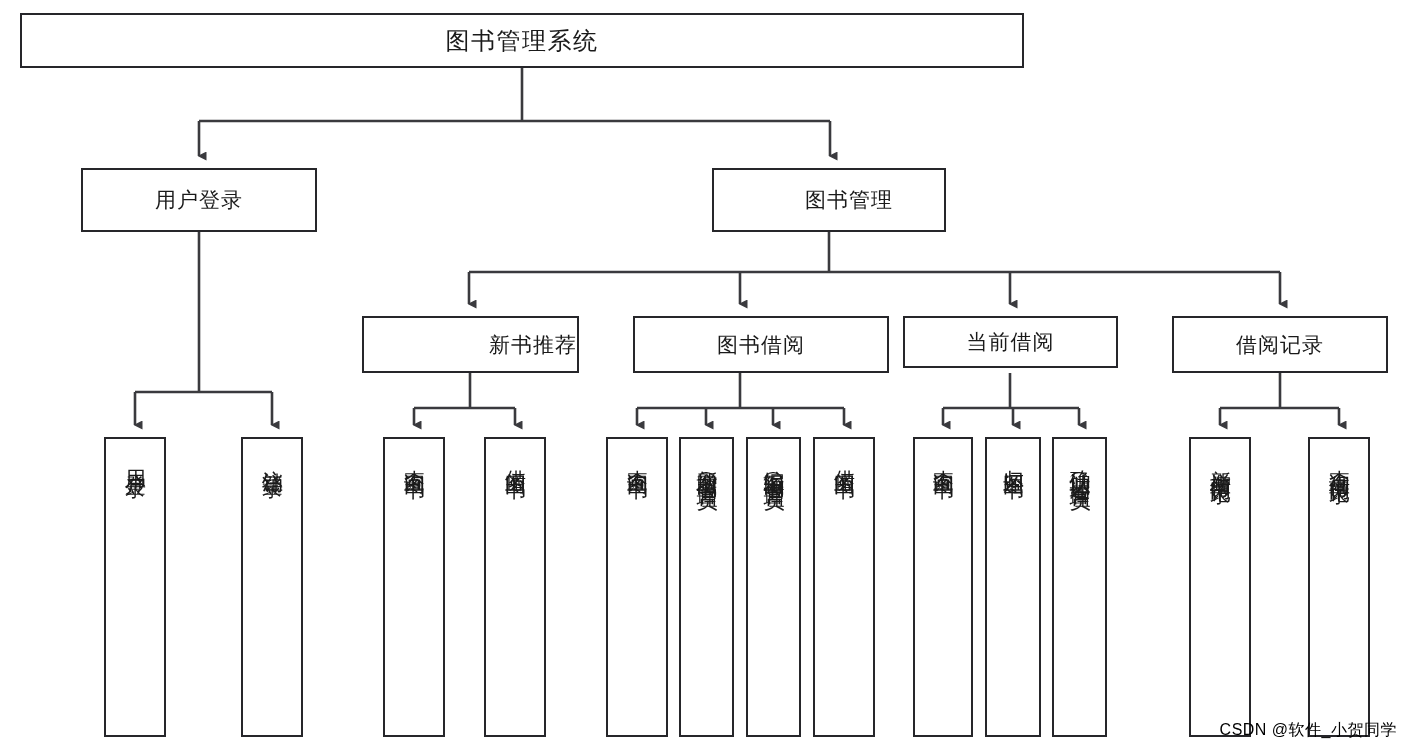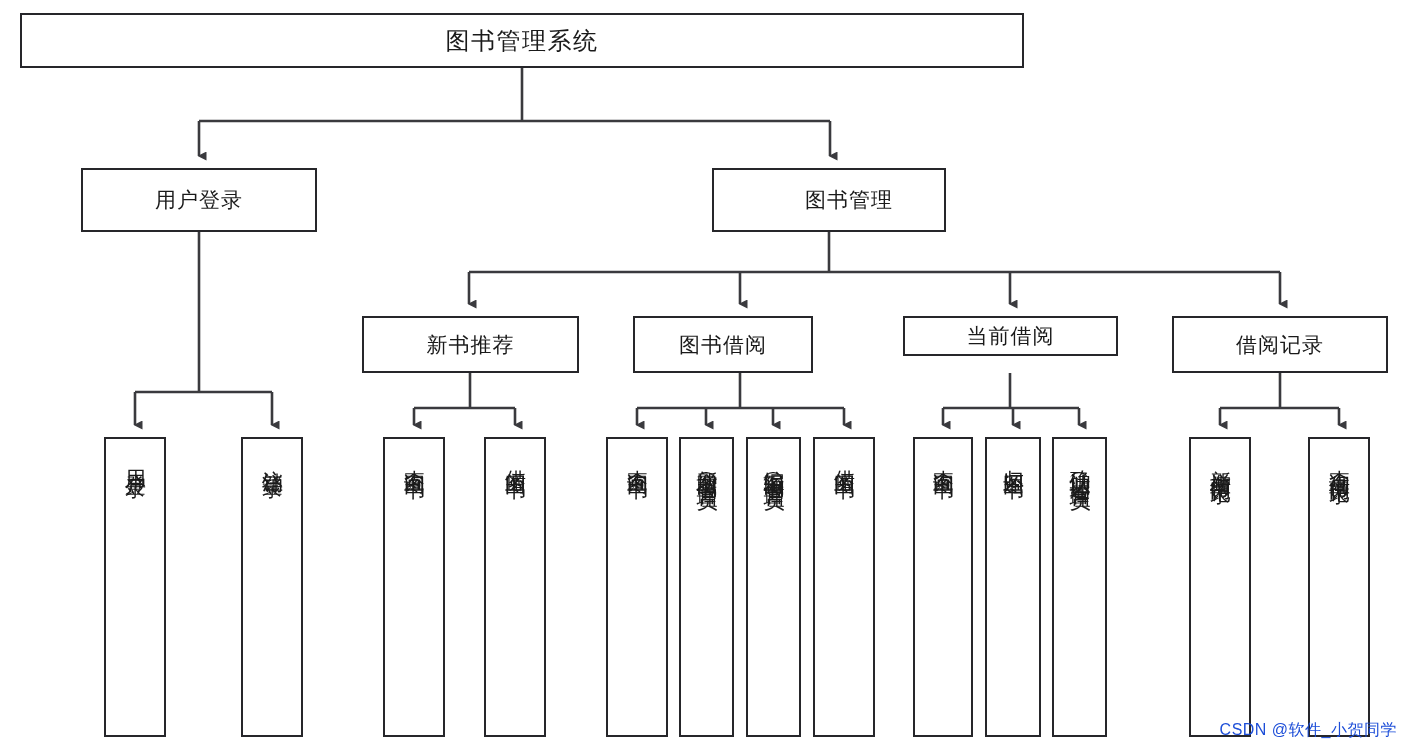--- a/index.html
+++ b/index.html
@@ -130,27 +130,27 @@
     <span class="node-label-horizontal">图书管理系统</span>
   </div>
 
   <div class="node-box horizontal" id="l1-0" style="left: 81px; top: 168px; width: 236px; height: 64px; border-color: rgb(38, 38, 42);">
     <span class="node-label-horizontal">用户登录</span>
   </div>
   <div class="node-box horizontal" id="l1-1" style="left: 712px; top: 168px; width: 234px; height: 64px; border-color: rgb(38, 38, 42); padding-left: 40px;">
     <span class="node-label-horizontal">图书管理</span>
   </div>
 
-  <div class="node-box horizontal" id="l2-0" style="left: 362px; top: 316px; width: 217px; height: 57px; border-color: rgb(38, 38, 42);">
+  <div class="node-box horizontal" id="l2-0" style="left: 362px; top: 316px; width: 217px; height: 57px; border-color: rgb(38, 38, 42); justify-content: flex-end;">
     <span class="node-label-horizontal">新书推荐</span>
   </div>
-  <div class="node-box horizontal" id="l2-1" style="left: 633px; top: 316px; width: 180px; height: 57px; border-color: rgb(38, 38, 42); align-items: center;">
+  <div class="node-box horizontal" id="l2-1" style="left: 633px; top: 316px; width: 256px; height: 57px; border-color: rgb(38, 38, 42); align-items: center;">
     <span class="node-label-horizontal">图书借阅</span>
   </div>
-  <div class="node-box horizontal" id="l2-2" style="left: 903px; top: 316px; width: 215px; height: 40px; border-color: rgb(38, 38, 42);">
+  <div class="node-box horizontal" id="l2-2" style="left: 903px; top: 316px; width: 215px; height: 52px; border-color: rgb(38, 38, 42);">
     <span class="node-label-horizontal">当前借阅</span>
   </div>
   <div class="node-box horizontal" id="l2-3" style="left: 1172px; top: 316px; width: 216px; height: 57px; border-color: rgb(38, 38, 42);">
     <span class="node-label-horizontal">借阅记录</span>
   </div>
 
   <div class="node-box leaf" id="lf-0" style="left: 104px; top: 437px; width: 62px; height: 300px; border-color: rgb(38, 38, 42);">
     <span class="node-label-vertical">用户登录</span>
   </div>
   <div class="node-box leaf" id="lf-1" style="left: 241px; top: 437px; width: 62px; height: 300px; border-color: rgb(38, 38, 42);">
@@ -183,14 +183,14 @@
   <div class="node-box leaf" id="lf-10" style="left: 1052px; top: 437px; width: 55px; height: 300px; border-color: rgb(38, 38, 42);">
     <span class="node-label-vertical">确认归还（管理员）</span>
   </div>
   <div class="node-box leaf" id="lf-11" style="left: 1189px; top: 437px; width: 62px; height: 300px; border-color: rgb(38, 38, 42);">
     <span class="node-label-vertical">新增借阅记录</span>
   </div>
   <div class="node-box leaf" id="lf-12" style="left: 1308px; top: 437px; width: 62px; height: 300px; border-color: rgb(38, 38, 42);">
     <span class="node-label-vertical">查询借阅记录</span>
   </div>
 
-  <div id="watermark" style="color: #1d4ed8;">CSDN @软件_小贺同学</div>
+  <div id="watermark" style="color: #000000;">CSDN @软件_小贺同学</div>
 </div>
 
 </body></html>

